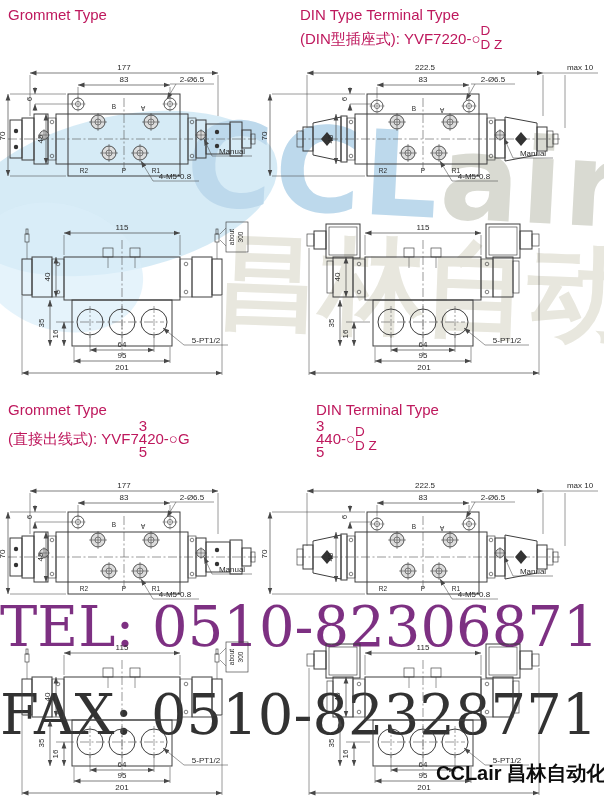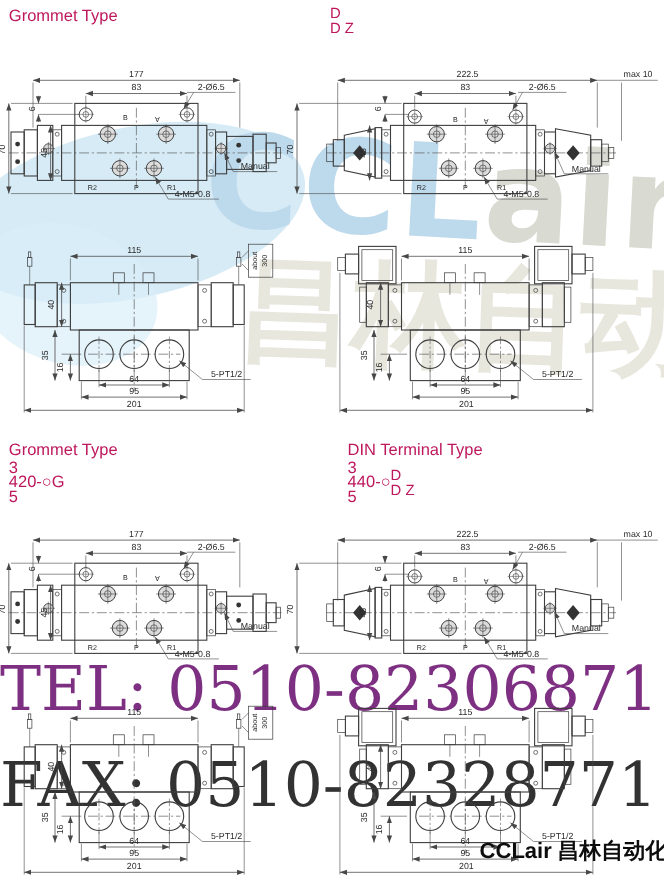--- a/index.html
+++ b/index.html
@@ -80,31 +80,34 @@
 <div class="wm" id="wm-brand"><span class="b1">CCL</span><span class="b2">air</span></div>
 <div class="wm" id="wm-cn">昌林自动化</div>
 <div class="wm wm-line" id="wm-tel">TEL: 0510-82306871</div>
 <div class="wm wm-line" id="wm-fax">FAX: 0510-82328771</div>
 
 <div class="hdr" style="left:8px;top:5px">
   <div>Grommet Type</div>
 </div>
 
 <div class="hdr" style="left:300px;top:5px">
+  <div>DIN Type Terminal Type</div>
   <div class="row">
+    <span>(DIN型插座式): YVF7220-○</span>
     <span class="stk">
       <span>D</span>
       <span>D Z</span>
     </span>
   </div>
 </div>
 
 <div class="hdr" style="left:8px;top:400px">
   <div>Grommet Type</div>
   <div class="row">
+    <span>(直接出线式): YVF7</span>
     <span class="stk n">
       <span>3</span>
       <span>4</span>
       <span>5</span>
     </span>
     <span>20-○G</span>
   </div>
 </div>
 
 <div class="hdr" style="left:316px;top:400px">

